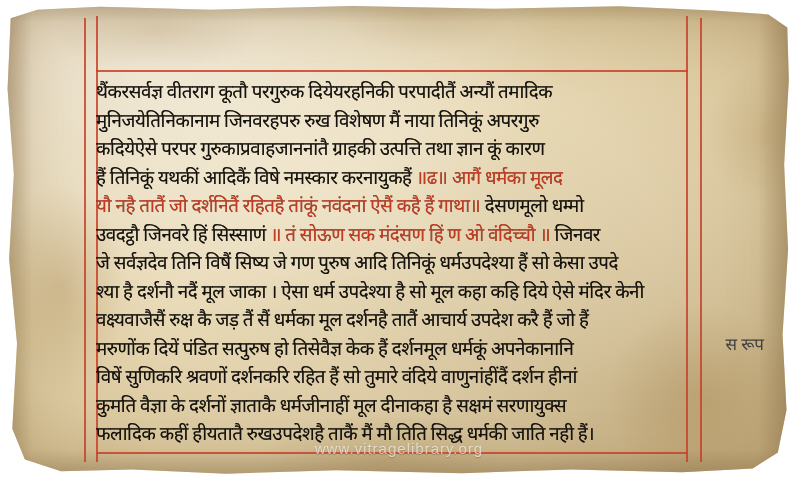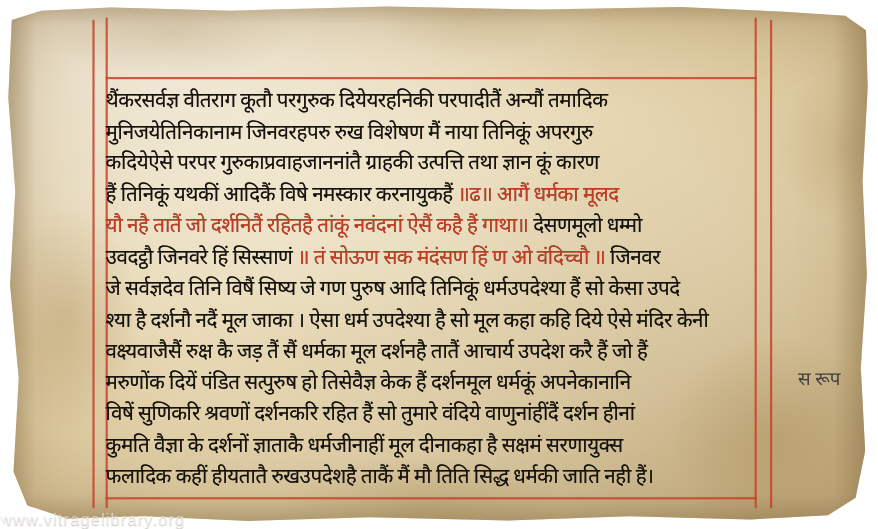--- a/index.html
+++ b/index.html
@@ -101,28 +101,27 @@
     font-family: "Liberation Serif", serif;
     white-space: nowrap;
   }
 
   
   .watermark {
     position: absolute;
     left: 0;
     top: 440px;
     width: 798px;
-    text-align: left;
+    text-align: center;
     font-family: "Liberation Sans", sans-serif;
     font-size: 15px;
     letter-spacing: 1px;
     color: rgba(255,255,255,0.62);
     text-shadow: 0 1px 1px rgba(90,70,40,0.35);
     pointer-events: none;
-    margin-top: 24px;
   }
 </style>
 </head>
 <body>
 
 <div id="page">
 
   <div class="folio">
     <div class="stain s1"></div>
     <div class="stain s2"></div>

